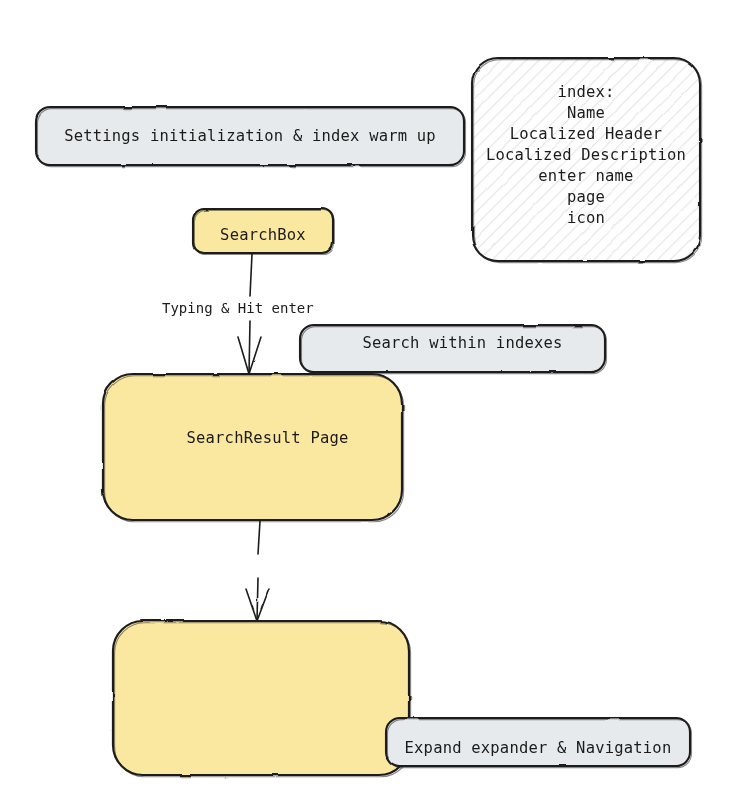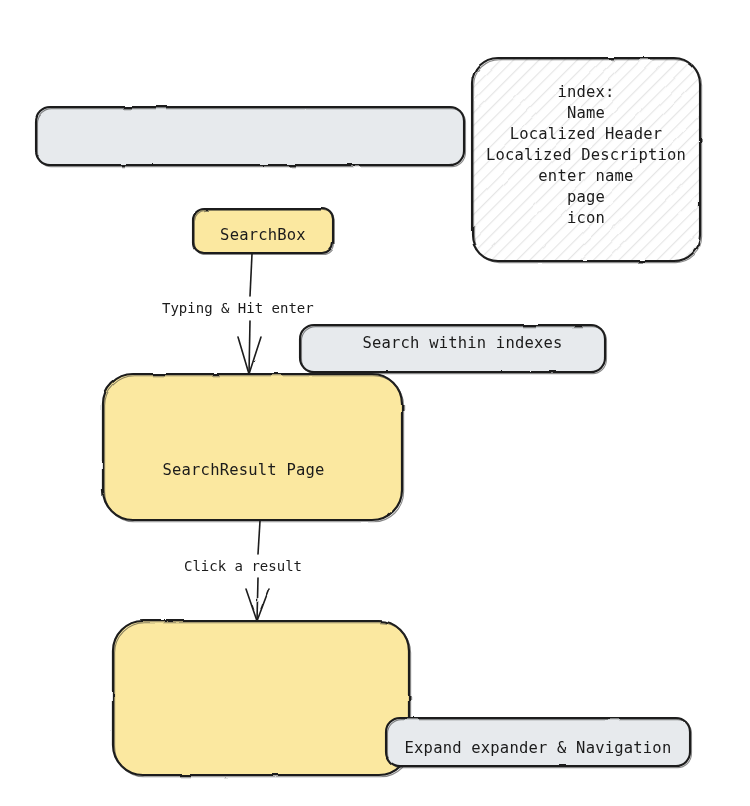--- a/index.html
+++ b/index.html
@@ -57,23 +57,22 @@
     left: 193px; top: 209px;  width: 140px; height: 52px;
     font-size: 15.5px;
     border-radius: 20px;
   }
   #node-search-within {
     left: 300px; top: 325px;  width: 305px; height: 36px;
     font-size: 15.5px;
     padding-left: 20px;
   }
   #node-search-result {
-    left: 94px; top: 374px;  width: 299px; height: 128px;
-    font-size: 15.5px;
-    margin-top: 32px;
+    left: 118px; top: 374px;  width: 299px; height: 128px;
+    font-size: 15.5px;
   }
   #node-settings-page {
     left: 113px; top: 621px;  width: 296px; height: 154px;
     font-size: 15.5px;
   }
   #node-expand-expander {
     left: 386px; top: 718px;  width: 304px; height: 60px;
     font-size: 15.5px;
   }
   
@@ -155,20 +154,23 @@
       <path d="M 250 321 L 249 374"></path>
       <path d="M 238 337 L 249 374 L 261 337"></path>
 
       <path d="M 260 521 L 258 554"></path>
 
       <path d="M 258 578 L 257 621"></path>
       <path d="M 246 589 L 257 621 L 269 589"></path>
     </g>
   </svg>
 
+  <div class="node" id="node-settings-init">
+    <span class="label">Settings initialization &amp; index warm up</span>
+  </div>
 
   <div class="node" id="node-index-spec">
     <span class="label">index:
 Name
 Localized Header
 Localized Description
 enter name
 page
 icon</span>
   </div>
@@ -185,15 +187,14 @@
     <span class="label">SearchResult Page</span>
   </div>
 
 
   <div class="node" id="node-expand-expander">
     <span class="label">Expand expander &amp; Navigation</span>
   </div>
 
   <div class="edge-label" id="edge-label-typing">Typing &amp; Hit enter</div>
 
-  <div class="edge-label" id="edge-label-click">Click a result</div>
 
 </div>
 
 </body></html>

